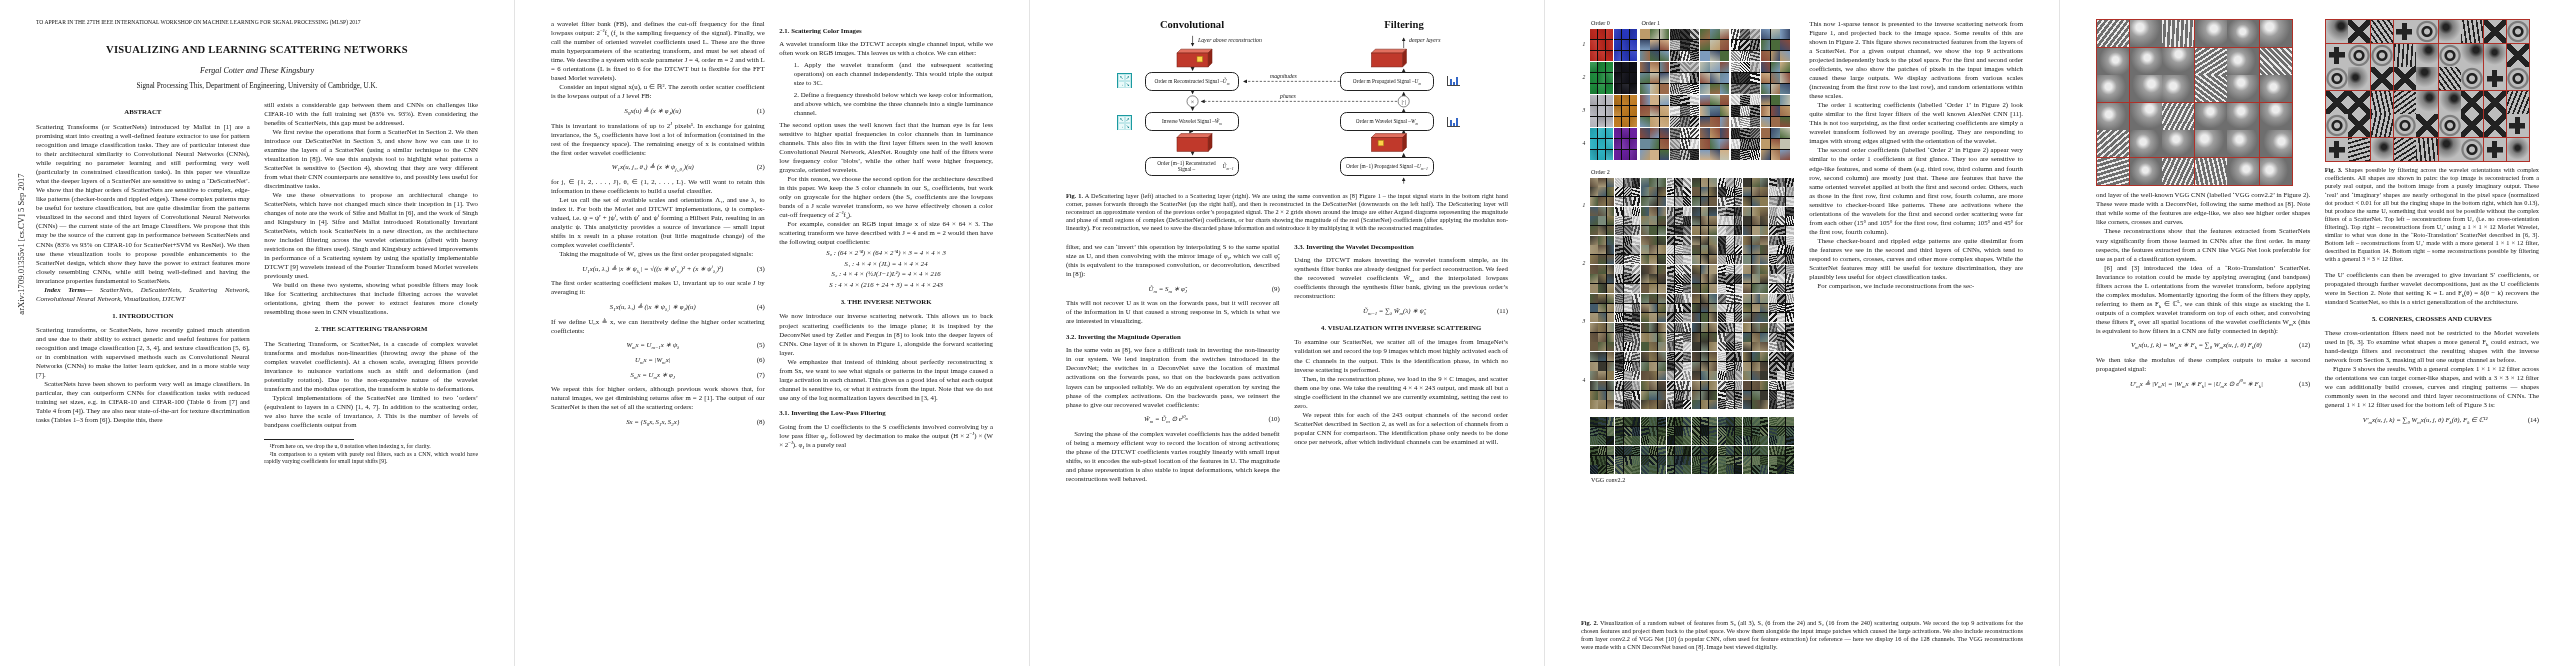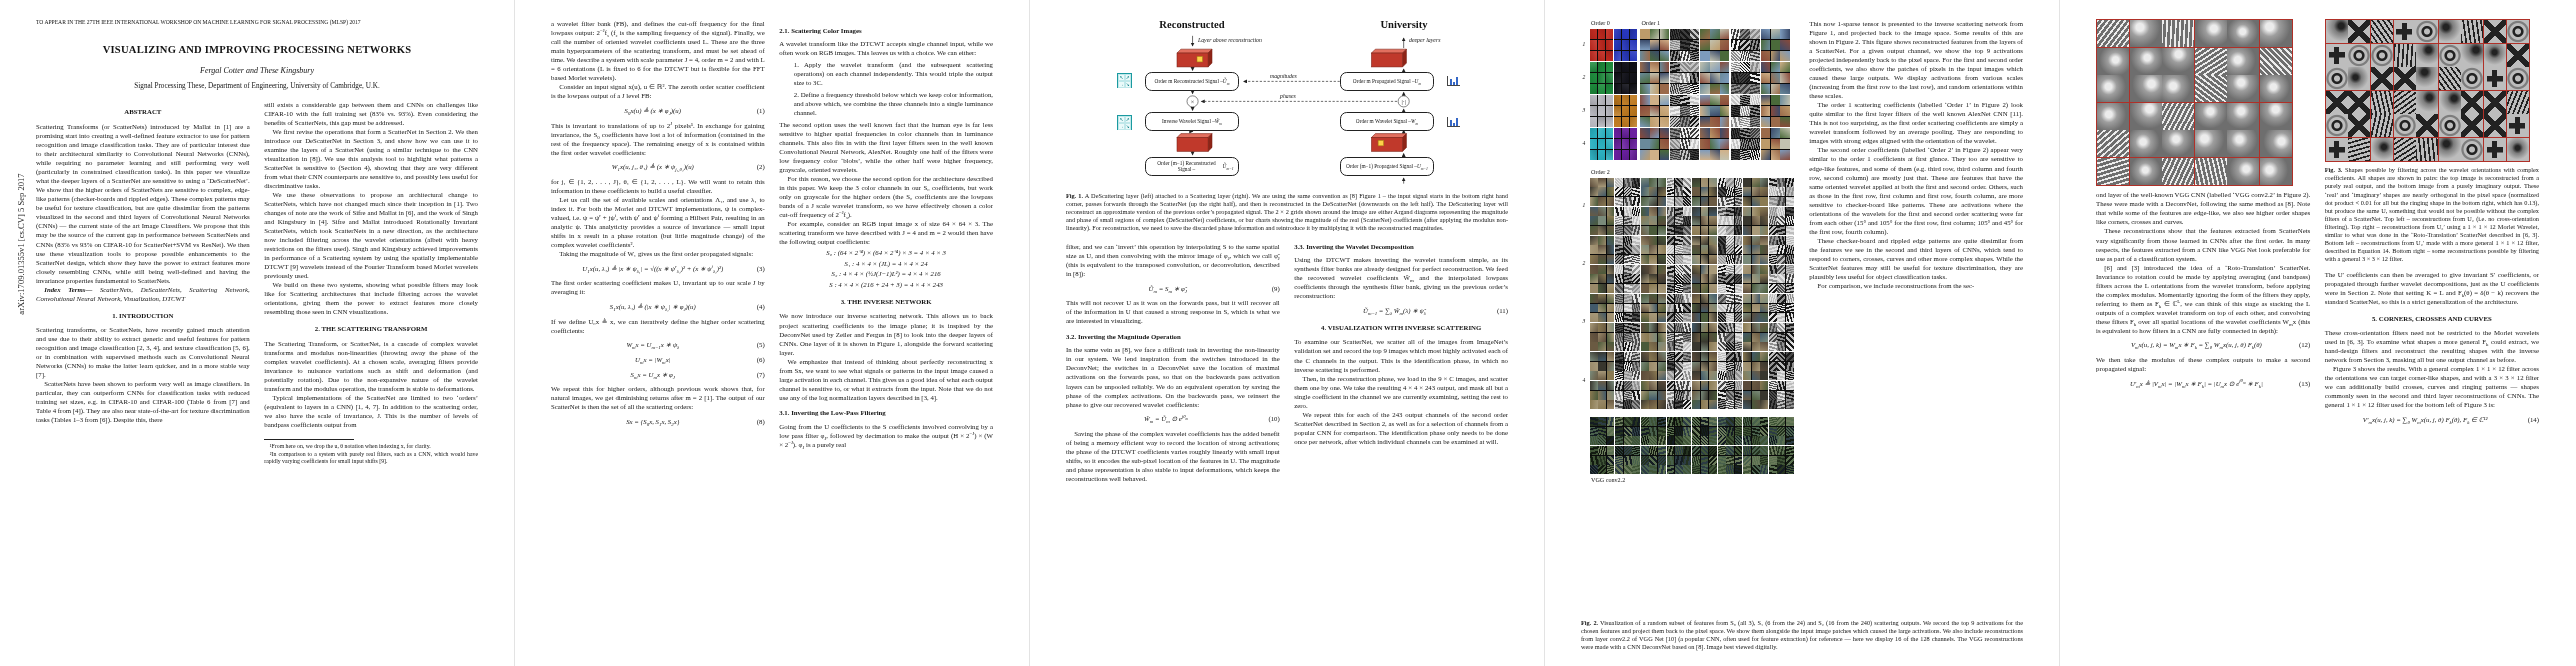--- a/index.html
+++ b/index.html
@@ -63,23 +63,23 @@
   .capfull{margin-top:auto;}
 </style>
 </head>
 <body>
 
 <div class="sheet">
 
   <div class="page">
     <div class="runhead">TO APPEAR IN THE 27TH IEEE INTERNATIONAL WORKSHOP ON MACHINE LEARNING FOR SIGNAL PROCESSING (MLSP) 2017</div>
     <div class="arxiv">arXiv:1709.01355v1  [cs.CV]  5 Sep 2017</div>
-    <div class="title">VISUALIZING AND IMPROVING PROCESSING NETWORKS</div>
+    <div class="title">VISUALIZING AND LEARNING SCATTERING NETWORKS</div>
     <div class="authors">Fergal Cotter and These Kingsbury</div>
-    <div class="affil">Signal Processing These, Department of Engineering, University of Cambridge, U.K.</div>
+    <div class="affil">Signal Processing This, Department of Engineering, University of Cambridge, U.K.</div>
     <div class="cols">
       <div class="col">
         <div class="sec">ABSTRACT</div>
         <p class="cont">Scattering Transforms (or ScatterNets) introduced by Mallat in [1] are a promising start into creating a well-defined feature extractor to use for pattern recognition and image classification tasks. They are of particular interest due to their architectural similarity to Convolutional Neural Networks (CNNs), while requiring no parameter learning and still performing very well (particularly in constrained classification tasks). In this paper we visualize what the deeper layers of a ScatterNet are sensitive to using a ‘DeScatterNet’. We show that the higher orders of ScatterNets are sensitive to complex, edge-like patterns (checker-boards and rippled edges). These complex patterns may be useful for texture classification, but are quite dissimilar from the patterns visualized in the second and third layers of Convolutional Neural Networks (CNNs) — the current state of the art Image Classifiers. We propose that this may be the source of the current gap in performance between ScatterNets and CNNs (83% vs 93% on CIFAR-10 for ScatterNet+SVM vs ResNet). We then use these visualization tools to propose possible enhancements to the ScatterNet design, which show they have the power to extract features more closely resembling CNNs, while still being well-defined and having the invariance properties fundamental to ScatterNets.</p>
         <p><span class="bi">Index Terms—</span> <span class="it">ScatterNets, DeScatterNets, Scattering Network, Convolutional Neural Network, Visualization, DTCWT</span></p>
         <div class="sec">1. INTRODUCTION</div>
         <p class="cont">Scattering transforms, or ScatterNets, have recently gained much attention and use due to their ability to extract generic and useful features for pattern recognition and image classification [2, 3, 4], and texture classification [5, 6], or in combination with supervised methods such as Convolutional Neural Networks (CNNs) to make the latter learn quicker, and in a more stable way [7].</p>
         <p>ScatterNets have been shown to perform very well as image classifiers. In particular, they can outperform CNNs for classification tasks with reduced training set sizes, e.g. in CIFAR-10 and CIFAR-100 (Table 6 from [7] and Table 4 from [4]). They are also near state-of-the-art for texture discrimination tasks (Tables 1–3 from [6]). Despite this, there</p>
       </div>
       <div class="col">
@@ -224,22 +224,22 @@
               <rect x="0" y="7" width="56" height="25" fill="#c0392b" stroke="#7a1f14"></rect>
               <rect x="12" y="12" width="10" height="10" fill="#ffd24a" stroke="#a07d10"></rect>
             </g>
           <g stroke="#222" fill="#fff">
               <circle cx="190" cy="148" r="10"></circle>
               <circle cx="570" cy="148" r="10"></circle>
             </g>
           <text x="190" y="152" class="f1sym">×</text>
           <text x="570" y="152" class="f1sym">|·|</text>
         </svg>
-        <div class="f1title" style="left:44px;top:0;">Reconstructed</div>
-        <div class="f1title" style="left:256px;top:0;">University</div>
+        <div class="f1title" style="left:44px;top:0;">Convolutional</div>
+        <div class="f1title" style="left:256px;top:0;">Filtering</div>
         <div class="f1lab" style="left:111px;top:18px;">Layer above reconstruction</div>
         <div class="f1lab" style="left:322px;top:18px;">deeper layers</div>
         <div class="f1lab" style="left:183px;top:54px;">magnitudes</div>
         <div class="f1lab" style="left:193px;top:74px;">phases</div>
         <div class="f1box" style="left:58px;top:53px;">Order m Reconstructed Signal – <i>Ũ<sub>m</sub></i></div>
         <div class="f1box" style="left:58px;top:93px;">Inverse Wavelet Signal – <i>W̃<sub>m</sub></i></div>
         <div class="f1box" style="left:58px;top:138px;">Order (m−1) Reconstructed Signal – <i>Ũ<sub>m−1</sub></i></div>
         <div class="f1box" style="left:253px;top:53px;">Order m Propagated Signal – <i>U<sub>m</sub></i></div>
         <div class="f1box" style="left:253px;top:93px;">Order m Wavelet Signal – <i>W<sub>m</sub></i></div>
         <div class="f1box" style="left:253px;top:138px;">Order (m−1) Propagated Signal – <i>U<sub>m−1</sub></i></div>

